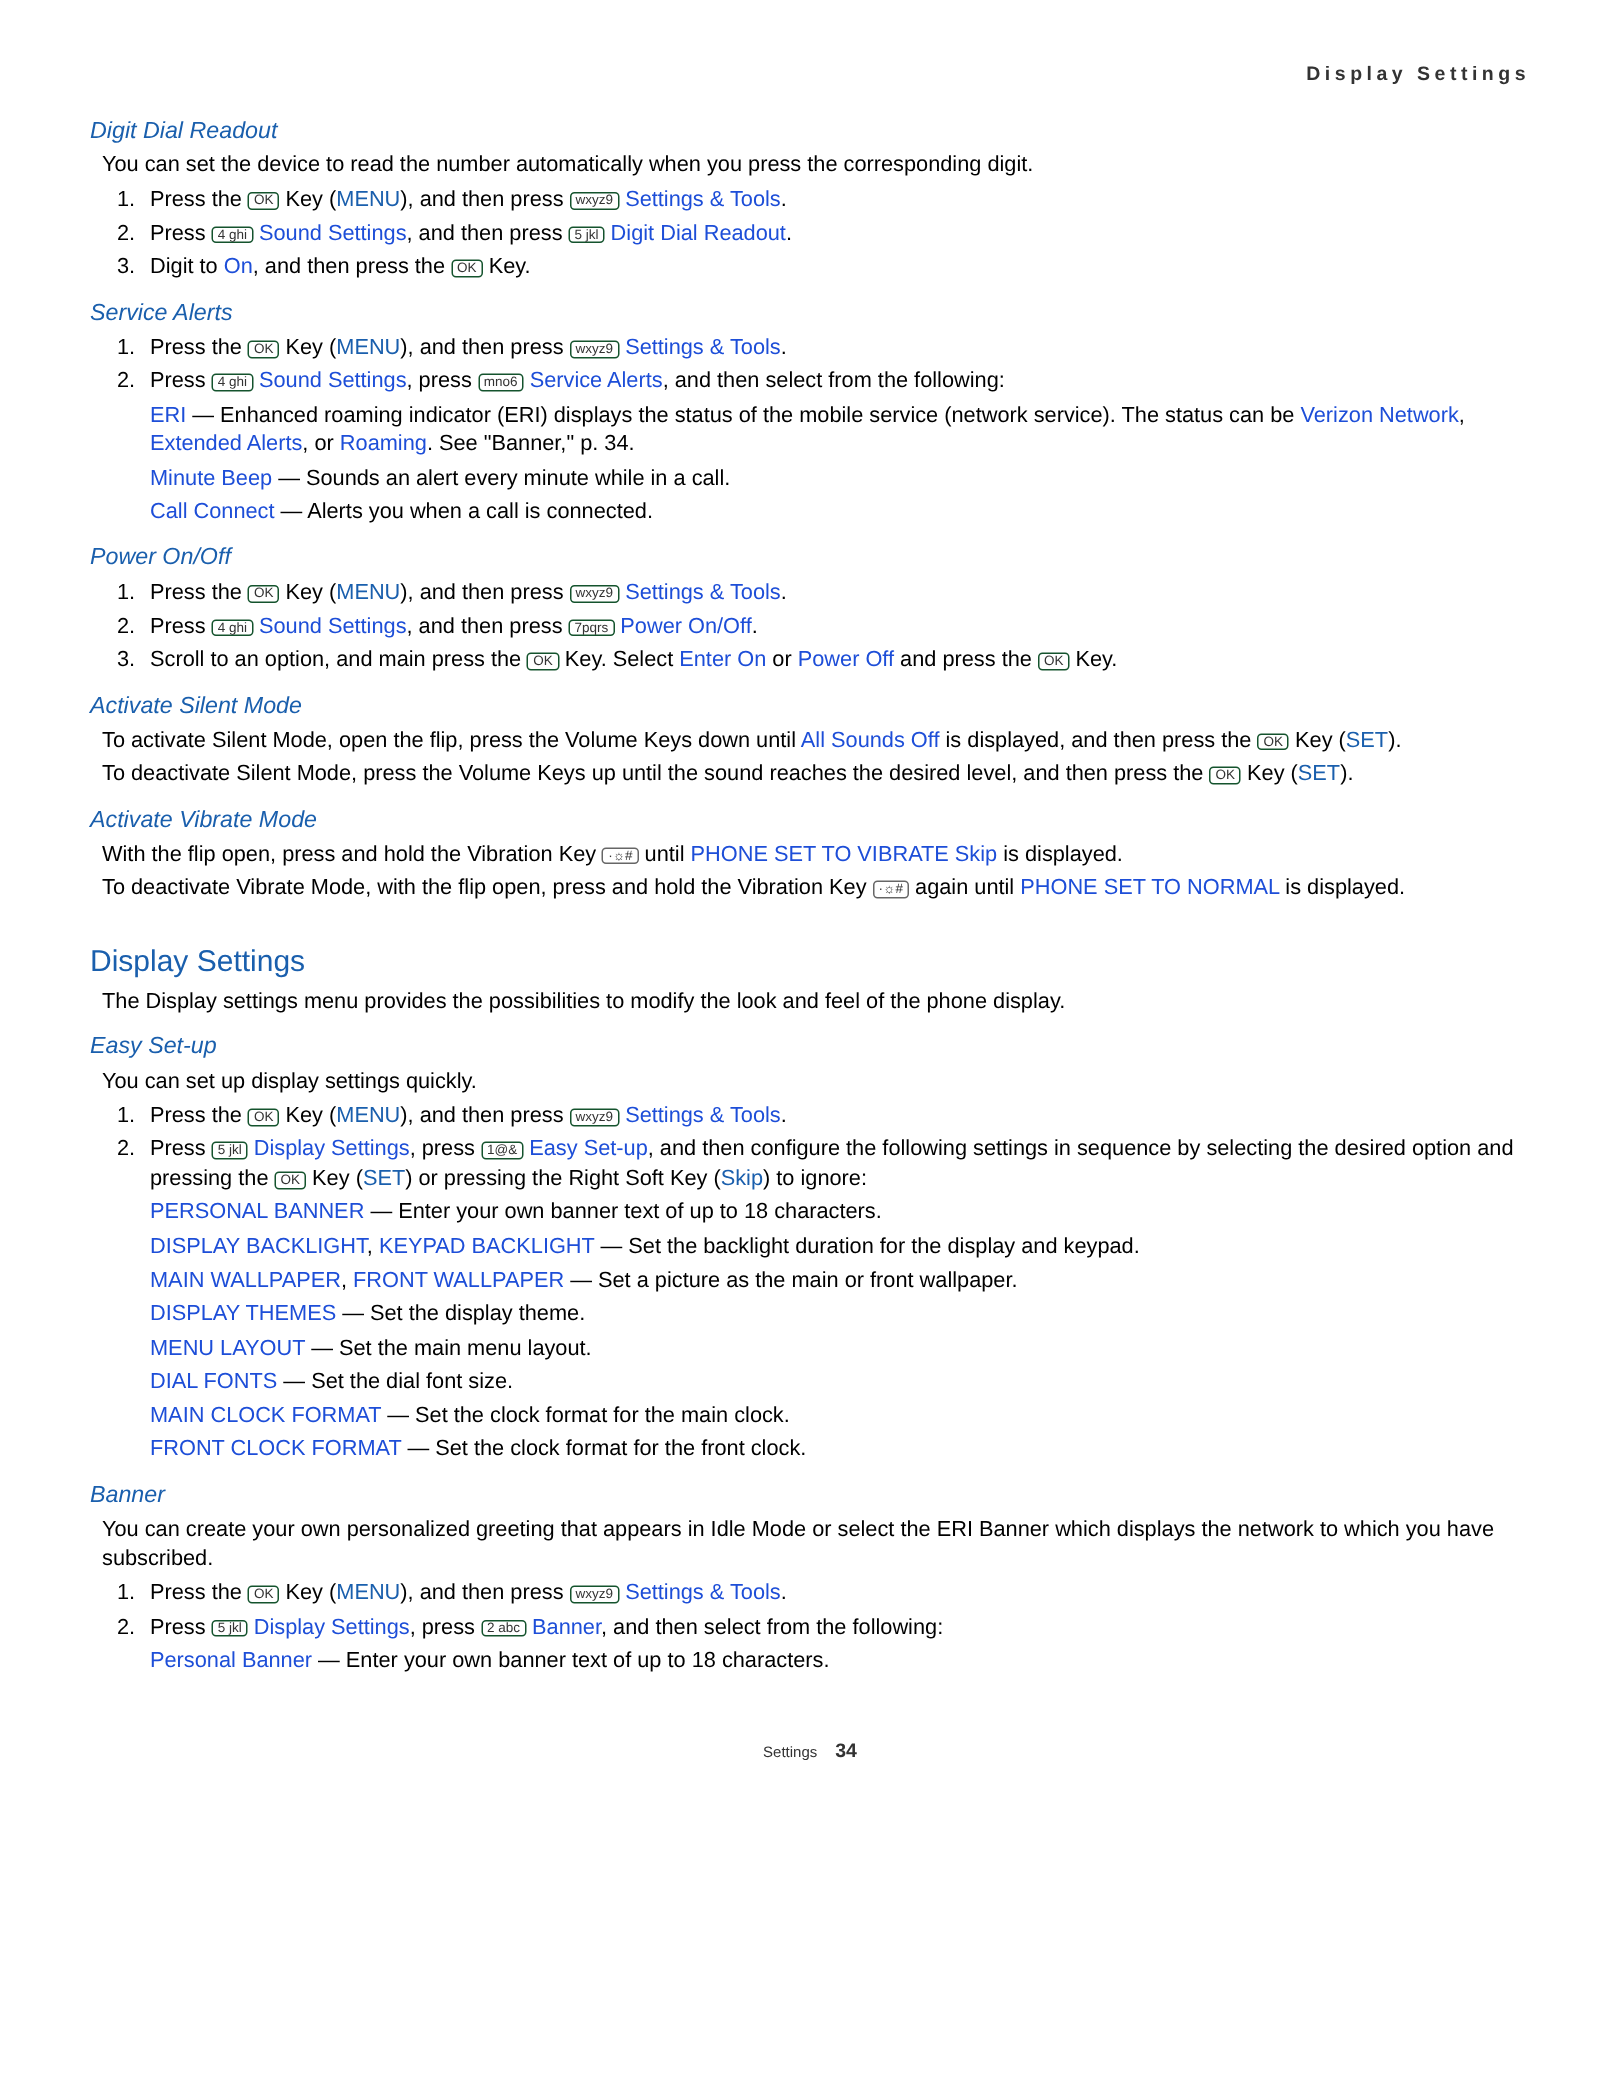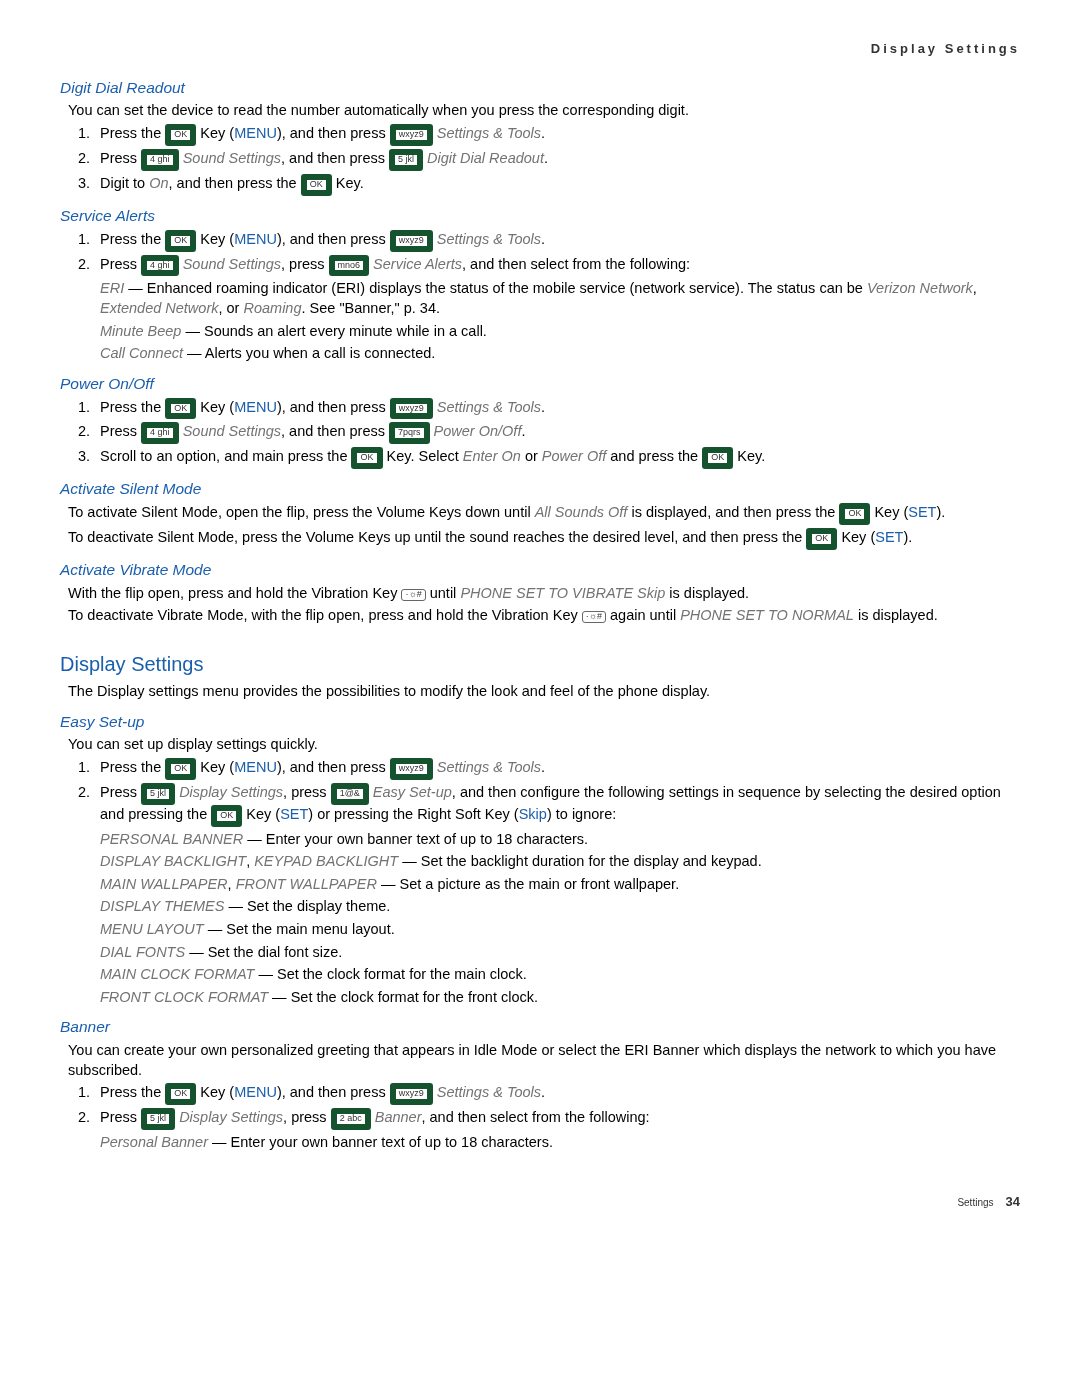--- a/index.html
+++ b/index.html
@@ -40,26 +40,25 @@
   }
   .li .num {
     position: absolute;
     left: -22px;
   }
   .blue-bold {
     color: #1a5fad;
     font-weight: normal;
   }
   .cyan {
-    color: #737373;
-    font-style: italic;
+    color: #1d4ed8;
   }
   .keycap {
     display: inline-block;
-    border: 6px solid #14532d;
+    border: 1px solid #14532d;
     border-radius: 3px;
     font-size: 9px;
     padding: 0px 3px;
     vertical-align: 1px;
     font-style: normal;
     font-weight: normal;
     color: #333;
     line-height: 1.1;
     min-width: 12px;
     text-align: right;
@@ -75,21 +74,21 @@
     color: #333;
     line-height: 1.1;
   }
   .para {
     margin: 3px 0 3px 8px;
   }
   .para-inner {
     margin: 3px 0 3px 40px;
   }
   .footer {
-    text-align: right;
+    text-align: center;
     font-size: 10px;
     margin-top: 40px;
     color: #333;
   }
   .footer .pnum {
     font-size: 13px;
     font-weight: bold;
     margin-left: 12px;
   }
 </style>
@@ -115,21 +114,21 @@
 <div class="subhead">Service Alerts</div>
 <div class="ol">
   <div class="li"><span class="num">1.</span>
     <span>Press the </span><span class="keycap">OK</span><span> Key (</span><span class="blue-bold">MENU</span><span>), and then press </span><span class="keycap">wxyz9</span> <span class="cyan">Settings &amp; Tools</span><span>.</span>
   </div>
   <div class="li"><span class="num">2.</span>
     <span>Press </span><span class="keycap">4 ghi</span> <span class="cyan">Sound Settings</span><span>, press </span><span class="keycap">mno6</span> <span class="cyan">Service Alerts</span><span>, and then select from the following:</span>
   </div>
 </div>
 <div class="para-inner">
-  <span class="cyan">ERI</span><span> — Enhanced roaming indicator (ERI) displays the status of the mobile service (network service). The status can be </span><span class="cyan">Verizon Network</span><span>, </span><span class="cyan">Extended Network</span><span>, or </span><span class="cyan">Roaming</span><span>. See "Banner," p. 34.</span>
+  <span class="cyan">ERI</span><span> — Enhanced roaming indicator (ERI) displays the status of the mobile service (network service). The status can be </span><span class="cyan">Verizon Network</span><span>, </span><span class="cyan">Extended Alerts</span><span>, or </span><span class="cyan">Roaming</span><span>. See "Banner," p. 34.</span>
 </div>
 <div class="para-inner">
   <span class="cyan">Minute Beep</span><span> — Sounds an alert every minute while in a call.</span>
 </div>
 <div class="para-inner">
   <span class="cyan">Call Connect</span><span> — Alerts you when a call is connected.</span>
 </div>
 
 <div class="subhead">Power On/Off</div>
 <div class="ol">

